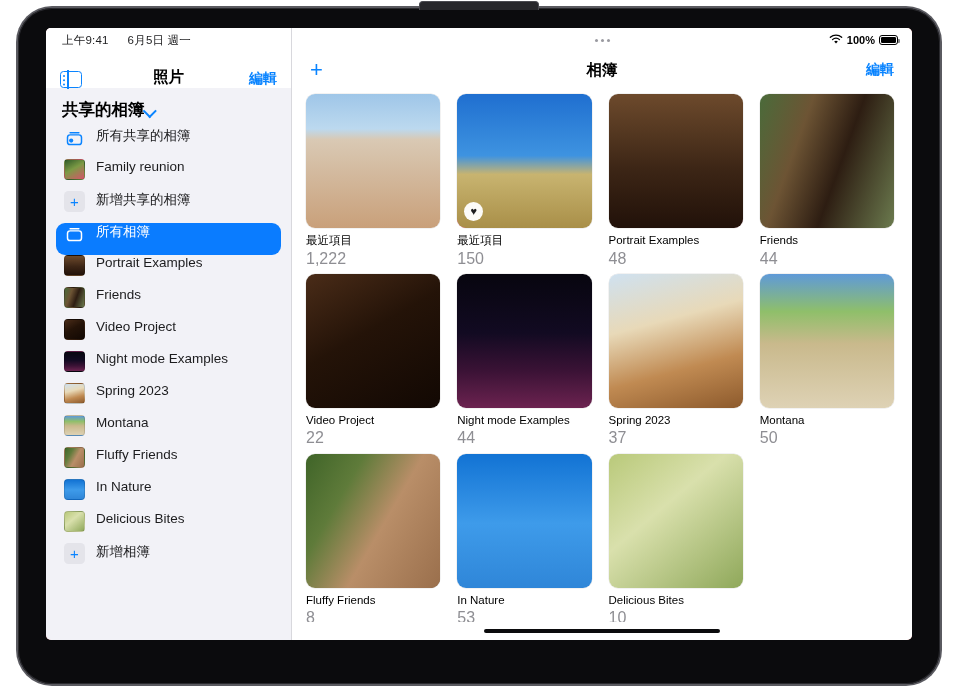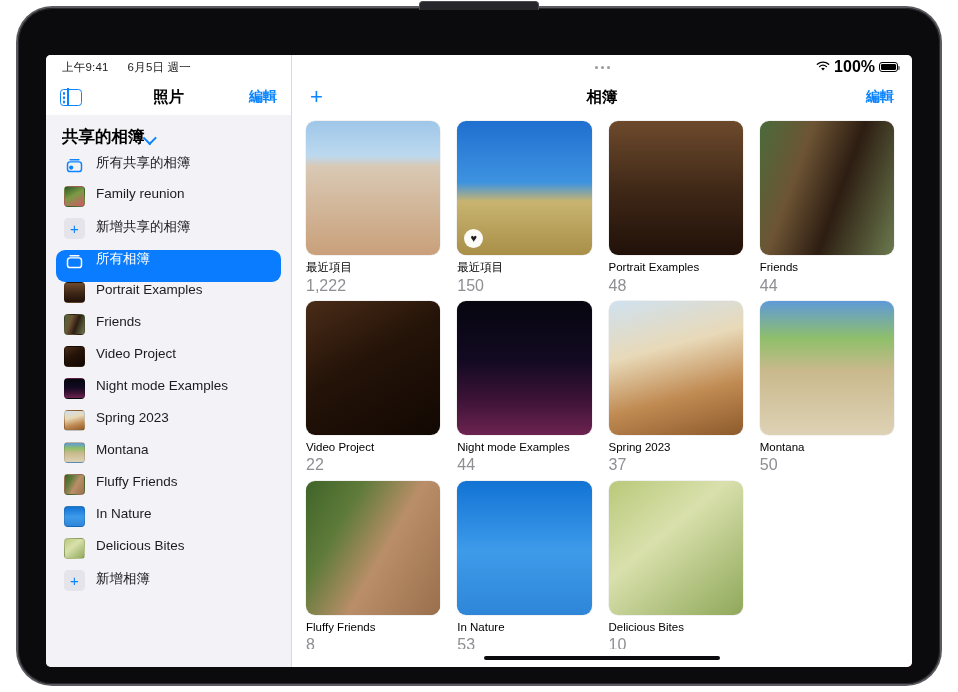--- a/index.html
+++ b/index.html
@@ -18,21 +18,21 @@
     border-radius: 34px;
     box-shadow: 0 0 0 2px #5a5a60, inset 0 0 0 1px #2a2a2e;
   }
   #camera-bump {
     position: absolute; left: 50%; top: -7px; transform: translateX(-50%);
     width: 120px; height: 9px;
     background: #27272b; border-radius: 4px 4px 0 0;
     border: 1px solid #4a4a50; border-bottom: none;
   }
   #screen {
-    position: absolute; left: 28px; top: 47px;
+    position: absolute; left: 28px; top: 20px;
     width: 866px; height: 612px;
     background: #fca5a5;
     border-radius: 5px;
     overflow: hidden;
     display: flex;
   }
 
   
   #sidebar {
     width: 246px; height: 100%;
@@ -43,21 +43,21 @@
   }
   .sb-statusbar {
     height: 24px; display: flex; align-items: center;
     padding: 0 0 0 16px;
     font-size: 11.5px; color: #1c1c1e; letter-spacing: .2px;
     background: #ffffff;
   }
   .sb-statusbar .sb-date { margin-left: 19px; }
   .sb-navbar {
     height: 36px; background: #ffffff;
-    display: flex; align-items: center; padding: 0 14px;
+    display: flex; align-items: flex-end; padding: 0 14px;
     position: relative;
     gap: 22px;
   }
   #sidebar-toggle-icon {
     width: 22px; height: 17px; border: 1.6px solid #0a84ff;
     border-radius: 3.5px; position: relative; flex: 0 0 auto;
   }
   #sidebar-toggle-icon::before {
     content:""; position: absolute; left: 6.2px; top: -1.6px; bottom: -1.6px;
     width: 1.6px; background: #0a84ff;
@@ -119,21 +119,21 @@
     height: 24px; display: flex; align-items: center; position: relative;
     padding: 0 14px 0 0;
   }
   #multitask-dots {
     position: absolute; left: 0; right: 0; top: 0; bottom: 0;
     display: flex; align-items: center; justify-content: center; gap: 3px;
   }
   #multitask-dots i { width: 3px; height: 3px; border-radius: 50%; background: #9a9aa0; display: block; }
   .status-right {
     margin-left: auto; display: flex; align-items: center; gap: 4px;
-    font-size: 16px; font-weight: 600; color: #000;
+    font-size: 11px; font-weight: 600; color: #000;
   }
   .batt {
     width: 19px; height: 10px; border: 1.2px solid #000; border-radius: 3px;
     position: relative; padding: 1.2px;
   }
   .batt::after {
     content:""; position: absolute; right: -3.2px; top: 3px;
     width: 1.8px; height: 4px; background: rgba(0,0,0,.45); border-radius: 0 1px 1px 0;
   }
   .batt i { display: block; width: 100%; height: 100%; background: #000; border-radius: 1.2px; }

